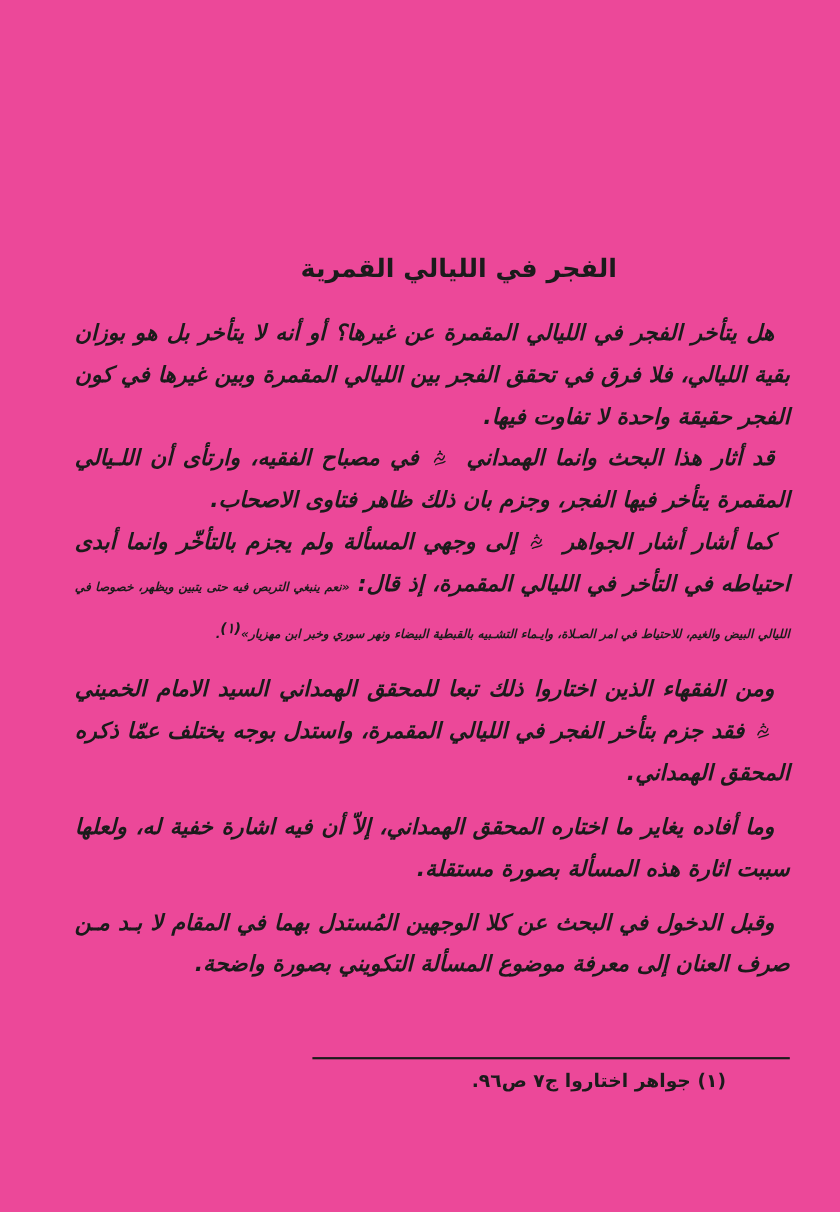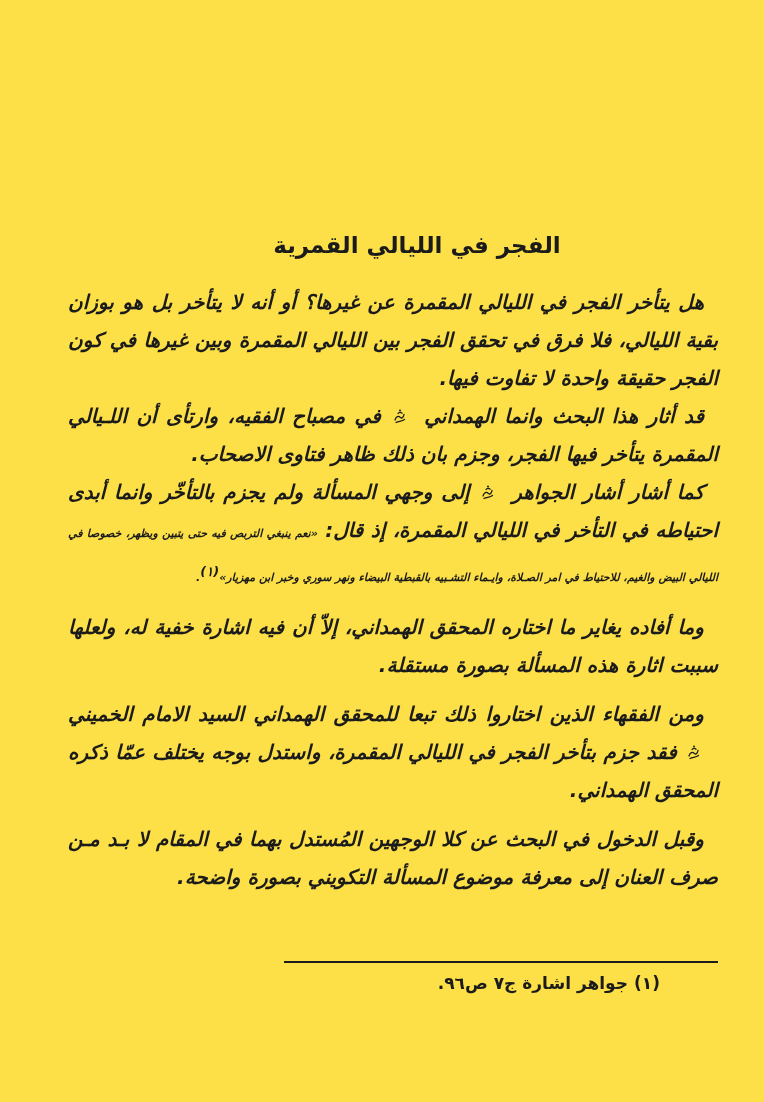--- a/index.html
+++ b/index.html
@@ -4,21 +4,21 @@
 <style>
   html,body{margin:0;padding:0;}
   body{
     width:764px;height:1102px;
     background:#ffffff;
     font-family:"DejaVu Sans",sans-serif;
     position:relative;
     overflow:hidden;
   }
   .sheet{
-    position:absolute;inset:0;background:#fde047;color:#1b1b1b;
+    position:absolute;inset:0;background:#ec4899;color:#1b1b1b;
   }
   .title{
     position:absolute;
     top:232px;left:68px;right:46px;
     margin:0;
     text-align:center;
     font-size:23px;
     font-weight:700;
     transform:translateX(24px);
   }
@@ -78,31 +78,31 @@
             <circle cx="7" cy="1.6" r="1" fill="#1b1b1b"></circle>
           </svg></span><span class="seg-body"> في مصباح الفقيه، وارتأى أن اللـيالي المقمرة يتأخر فيها الفجر، وجزم بان ذلك ظاهر فتاوى الاصحاب.</span></p>
       <p><span class="seg-body">كما أشار أشار الجواهر</span><span class="honorific"><svg width="14" height="16" viewBox="0 0 14 16" aria-hidden="true">
             <g fill="none" stroke="#1b1b1b" stroke-width="1.3" stroke-linecap="round">
               <path d="M2 11 C3 7.5 5.5 6.5 7 8.2 C8.5 10 10.5 8.5 11 5.5"></path>
               <path d="M3 13.5 C5.5 12 9 12.5 11.5 10.5"></path>
               <path d="M5 4.5 C6 3 8 3 9 4.2"></path>
             </g>
             <circle cx="7" cy="1.6" r="1" fill="#1b1b1b"></circle>
           </svg></span><span class="seg-body"> إلى وجهي المسألة ولم يجزم بالتأخّر وانما أبدى احتياطه في التأخر في الليالي المقمرة، إذ قال: </span><span class="seg-quote">«نعم ينبغي التربص فيه حتى يتبين ويظهر، خصوصا في الليالي البيض والغيم، للاحتياط في امر الصـلاة، وايـماء التشـبيه بالقبطية البيضاء ونهر سوري وخبر ابن مهزيار»</span><span class="seg-footnote-ref">(١)</span><span class="seg-quote">.</span></p>
-      <p class="sp"><span class="seg-body">وما أفاده يغاير ما اختاره المحقق الهمداني، إلاّ أن فيه اشارة خفية له، ولعلها سببت اثارة هذه المسألة بصورة مستقلة.</span></p>
       <p class="sp"><span class="seg-body">ومن الفقهاء الذين اختاروا ذلك تبعا للمحقق الهمداني السيد الامام الخميني</span><span class="honorific"><svg width="14" height="16" viewBox="0 0 14 16" aria-hidden="true">
             <g fill="none" stroke="#1b1b1b" stroke-width="1.3" stroke-linecap="round">
               <path d="M2 11 C3 7.5 5.5 6.5 7 8.2 C8.5 10 10.5 8.5 11 5.5"></path>
               <path d="M3 13.5 C5.5 12 9 12.5 11.5 10.5"></path>
               <path d="M5 4.5 C6 3 8 3 9 4.2"></path>
             </g>
             <circle cx="7" cy="1.6" r="1" fill="#1b1b1b"></circle>
           </svg></span><span class="seg-body"> فقد جزم بتأخر الفجر في الليالي المقمرة، واستدل بوجه يختلف عمّا ذكره المحقق الهمداني.</span></p>
+      <p class="sp"><span class="seg-body">وما أفاده يغاير ما اختاره المحقق الهمداني، إلاّ أن فيه اشارة خفية له، ولعلها سببت اثارة هذه المسألة بصورة مستقلة.</span></p>
       <p class="sp"><span class="seg-body">وقبل الدخول في البحث عن كلا الوجهين المُستدل بهما في المقام لا بـد مـن صرف العنان إلى معرفة موضوع المسألة التكويني بصورة واضحة.</span></p>
     </div>
 
   <div class="footnote">
     <div class="footnote-line">
-      <span class="marker">(١)</span><span>جواهر اشارة ج٧ ص٩٦.</span>
+      <span class="marker">(١)</span><span>جواهر اختاروا ج٧ ص٩٦.</span>
     </div>
   </div>
 
 </div>
 
 </body></html>

